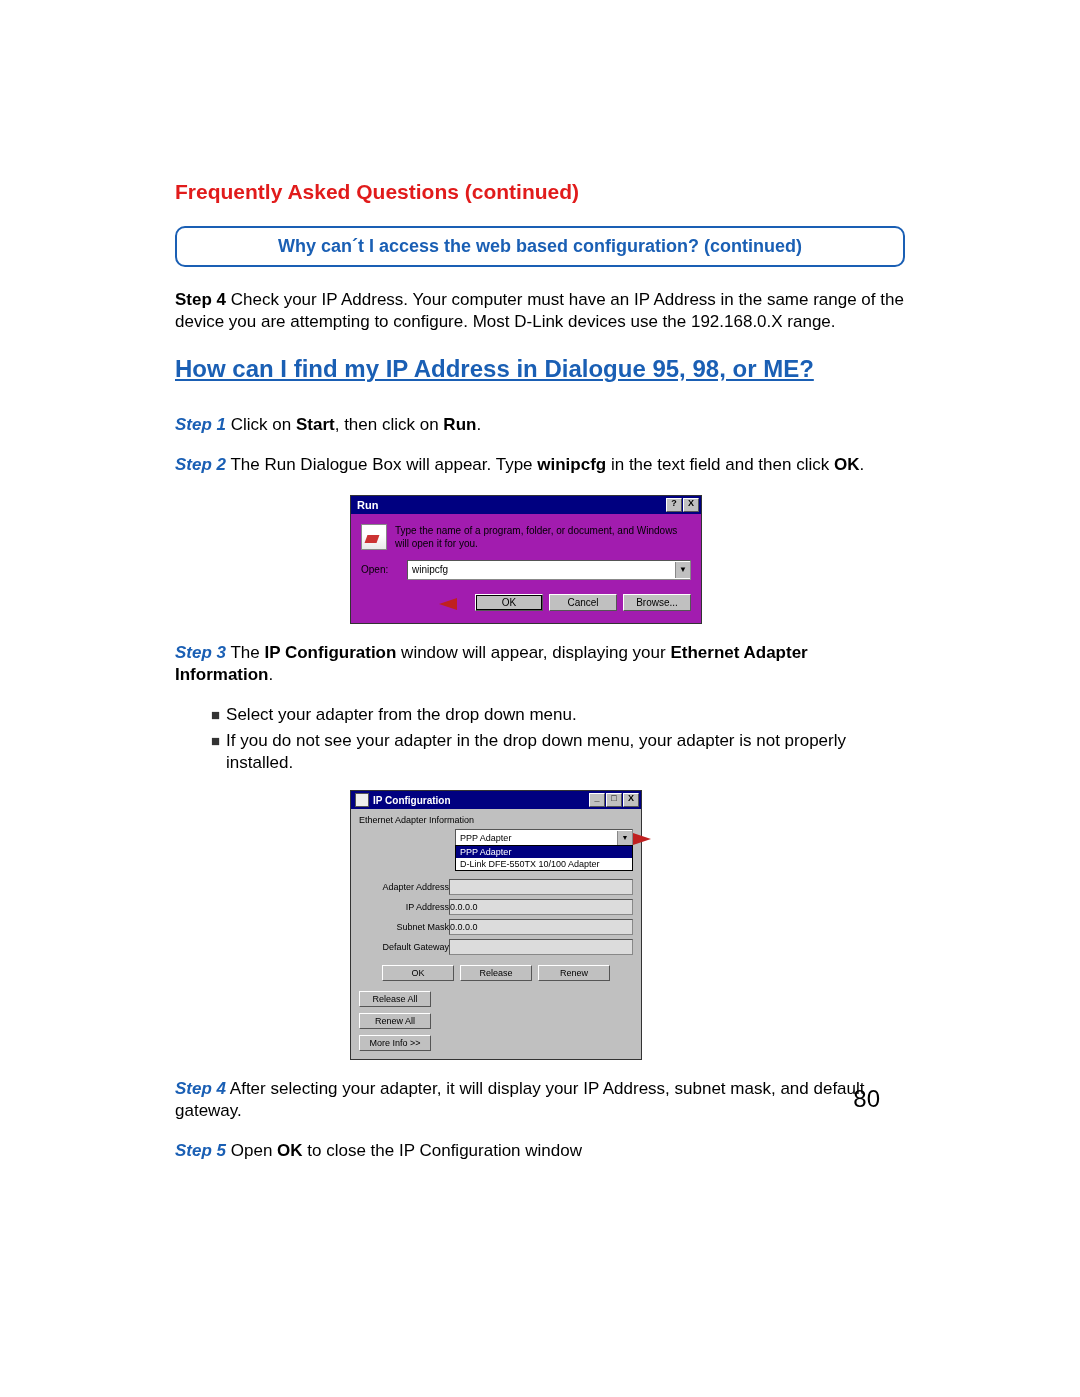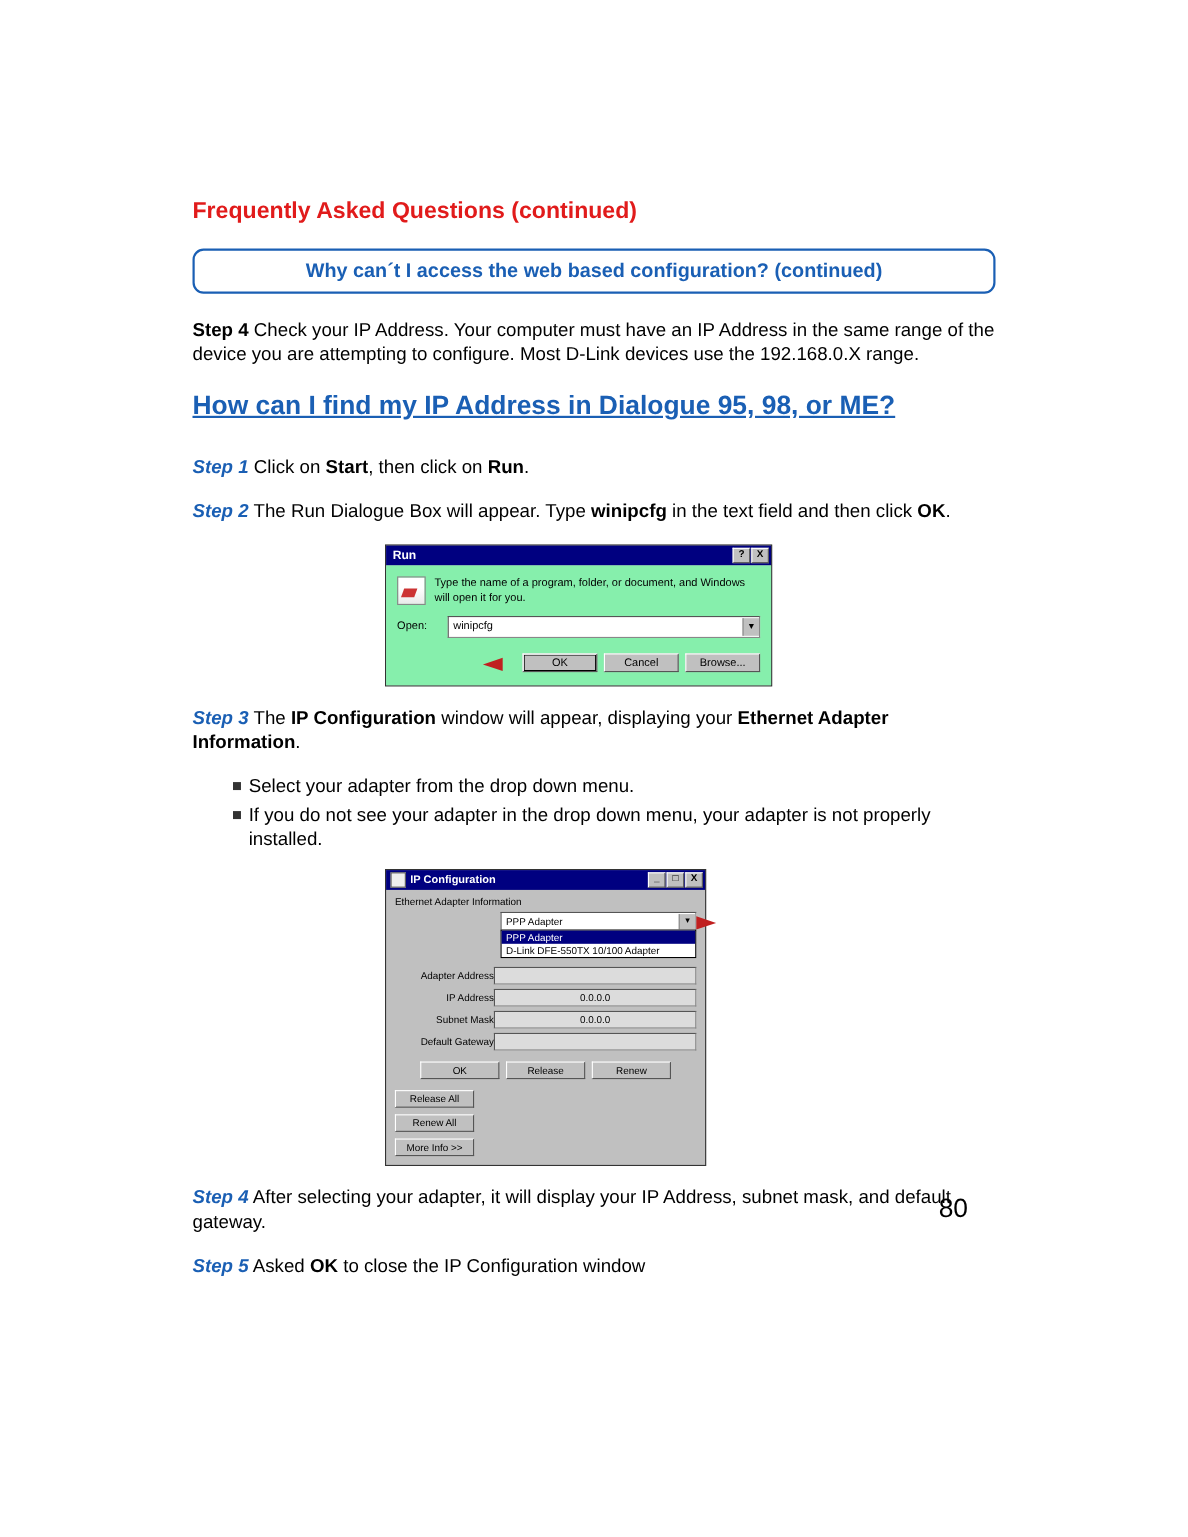--- a/index.html
+++ b/index.html
@@ -101,21 +101,21 @@
   .titlebar-buttons .tb-btn {
     width: 14px; height: 12px;
     background: #c0c0c0;
     border: 1px solid #fff;
     border-right-color: #555; border-bottom-color: #555;
     font-size: 9px; line-height: 9px; text-align: center;
     color: #000;
   }
   .run-body {
     padding: 10px 10px 4px 10px;
-    background: #86efac;
+    background: #a21caf;
   }
   .run-top { display: flex; gap: 8px; margin-bottom: 10px; }
   .run-icon {
     width: 24px; height: 24px;
     border: 1px solid #888;
     background: linear-gradient(#fff 40%, #eaeaea);
     position: relative;
   }
   .run-icon::after {
     content: " ";
@@ -207,21 +207,21 @@
     font-size:9px;
     z-index:2;
   }
   .ip-dropdown-list .opt { padding: 1px 4px; }
   .ip-dropdown-list .opt.sel { background:#000080; color:#fff; }
   .field-row { display:flex; align-items:center; margin-top:4px; gap:0; }
   .field-row .lbl { width: 90px; text-align:right; font-size:9px; }
   .field-row .fval {
     flex:1; background:#dcdcdc; border:1px solid #888;
     border-top-color:#555; border-left-color:#555;
-    height:14px; font-size:9px; text-align:center; line-height:14px;
+    height:14px; font-size:9px; text-align:left; line-height:14px;
   }
   .ip-buttons {
     display:flex; justify-content:center; gap:6px; margin-top:10px; flex-wrap:wrap;
   }
   .ip-buttons .w-btn { width: 70px; font-size:9px; }
   .ip-buttons .row2 { display:flex; gap:6px; width:100%; justify-content:center; margin-top:4px;flex-direction:column; }
   .arrow-left {
     position: absolute;
     width: 0; height: 0;
     border-top: 6px solid transparent;
@@ -353,18 +353,18 @@
         </div>
       </div>
     </div>
   </div>
 
   <div class="para">
     <span class="step-italic">Step 4</span><span>  After selecting your adapter, it will display your IP Address, subnet mask, and default gateway.</span>
   </div>
 
   <div class="para">
-    <span class="step-italic">Step 5</span><span>  Asked </span><span class="bold">OK</span><span> to close the IP Configuration window</span>
+    <span class="step-italic">Step 5</span><span>  Open </span><span class="bold">OK</span><span> to close the IP Configuration window</span>
   </div>
 
 </div>
 
 <div class="page-number">80</div>
 
 </body></html>

